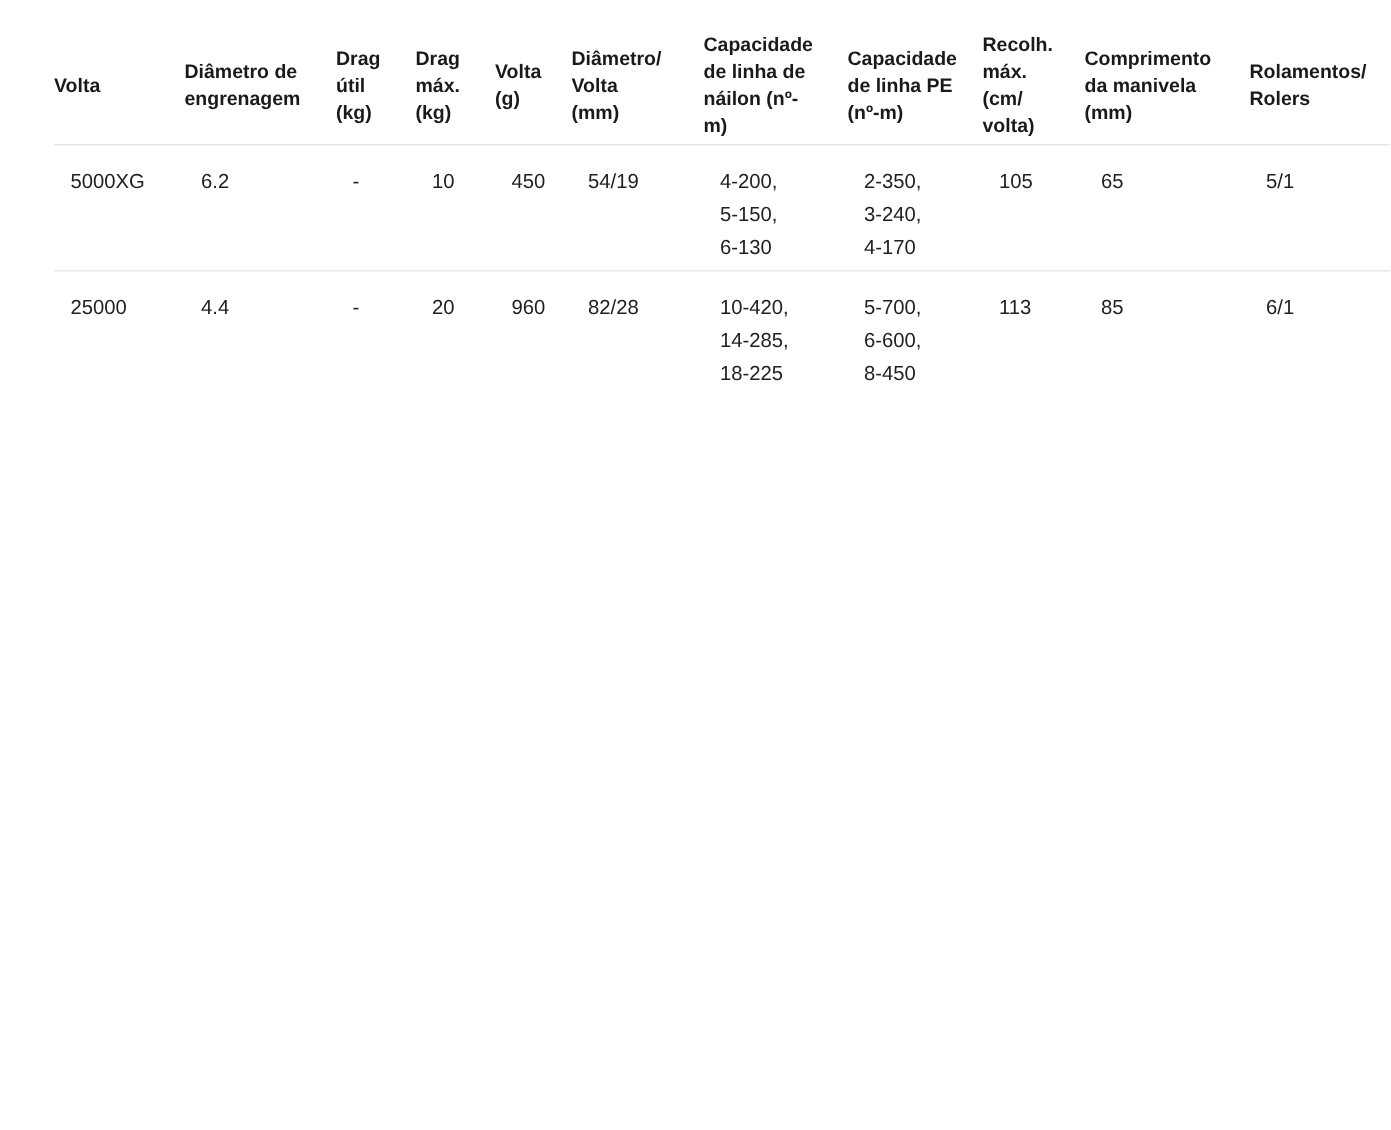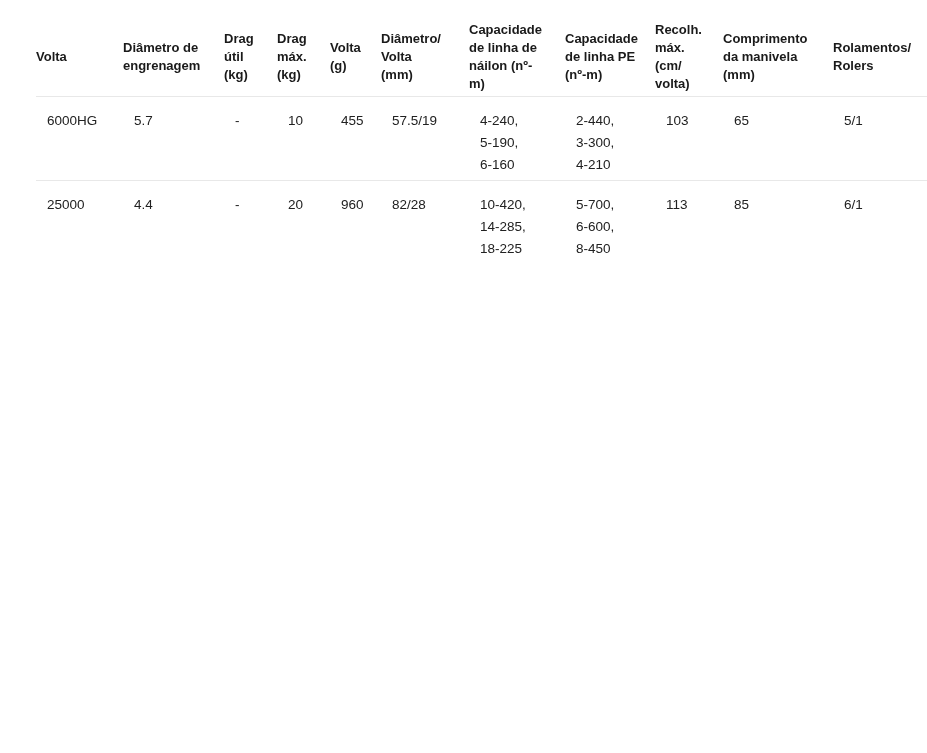--- a/index.html
+++ b/index.html
@@ -100,33 +100,33 @@
 volta)</th>
           <th>Comprimento
 da manivela
 (mm)</th>
           <th>Rolamentos/
 Rolers</th>
         </tr>
     </thead>
     <tbody id="table-body">
         <tr>
-          <td>6000HG</td>
-          <td>5.7</td>
+          <td>5000XG</td>
+          <td>6.2</td>
           <td>-</td>
           <td>10</td>
-          <td>455</td>
-          <td>57.5/19</td>
-          <td>4-240,
-5-190,
-6-160</td>
-          <td>2-440,
-3-300,
-4-210</td>
-          <td>103</td>
+          <td>450</td>
+          <td>54/19</td>
+          <td>4-200,
+5-150,
+6-130</td>
+          <td>2-350,
+3-240,
+4-170</td>
+          <td>105</td>
           <td>65</td>
           <td>5/1</td>
         </tr>
         <tr>
           <td>25000</td>
           <td>4.4</td>
           <td>-</td>
           <td>20</td>
           <td>960</td>
           <td>82/28</td>

